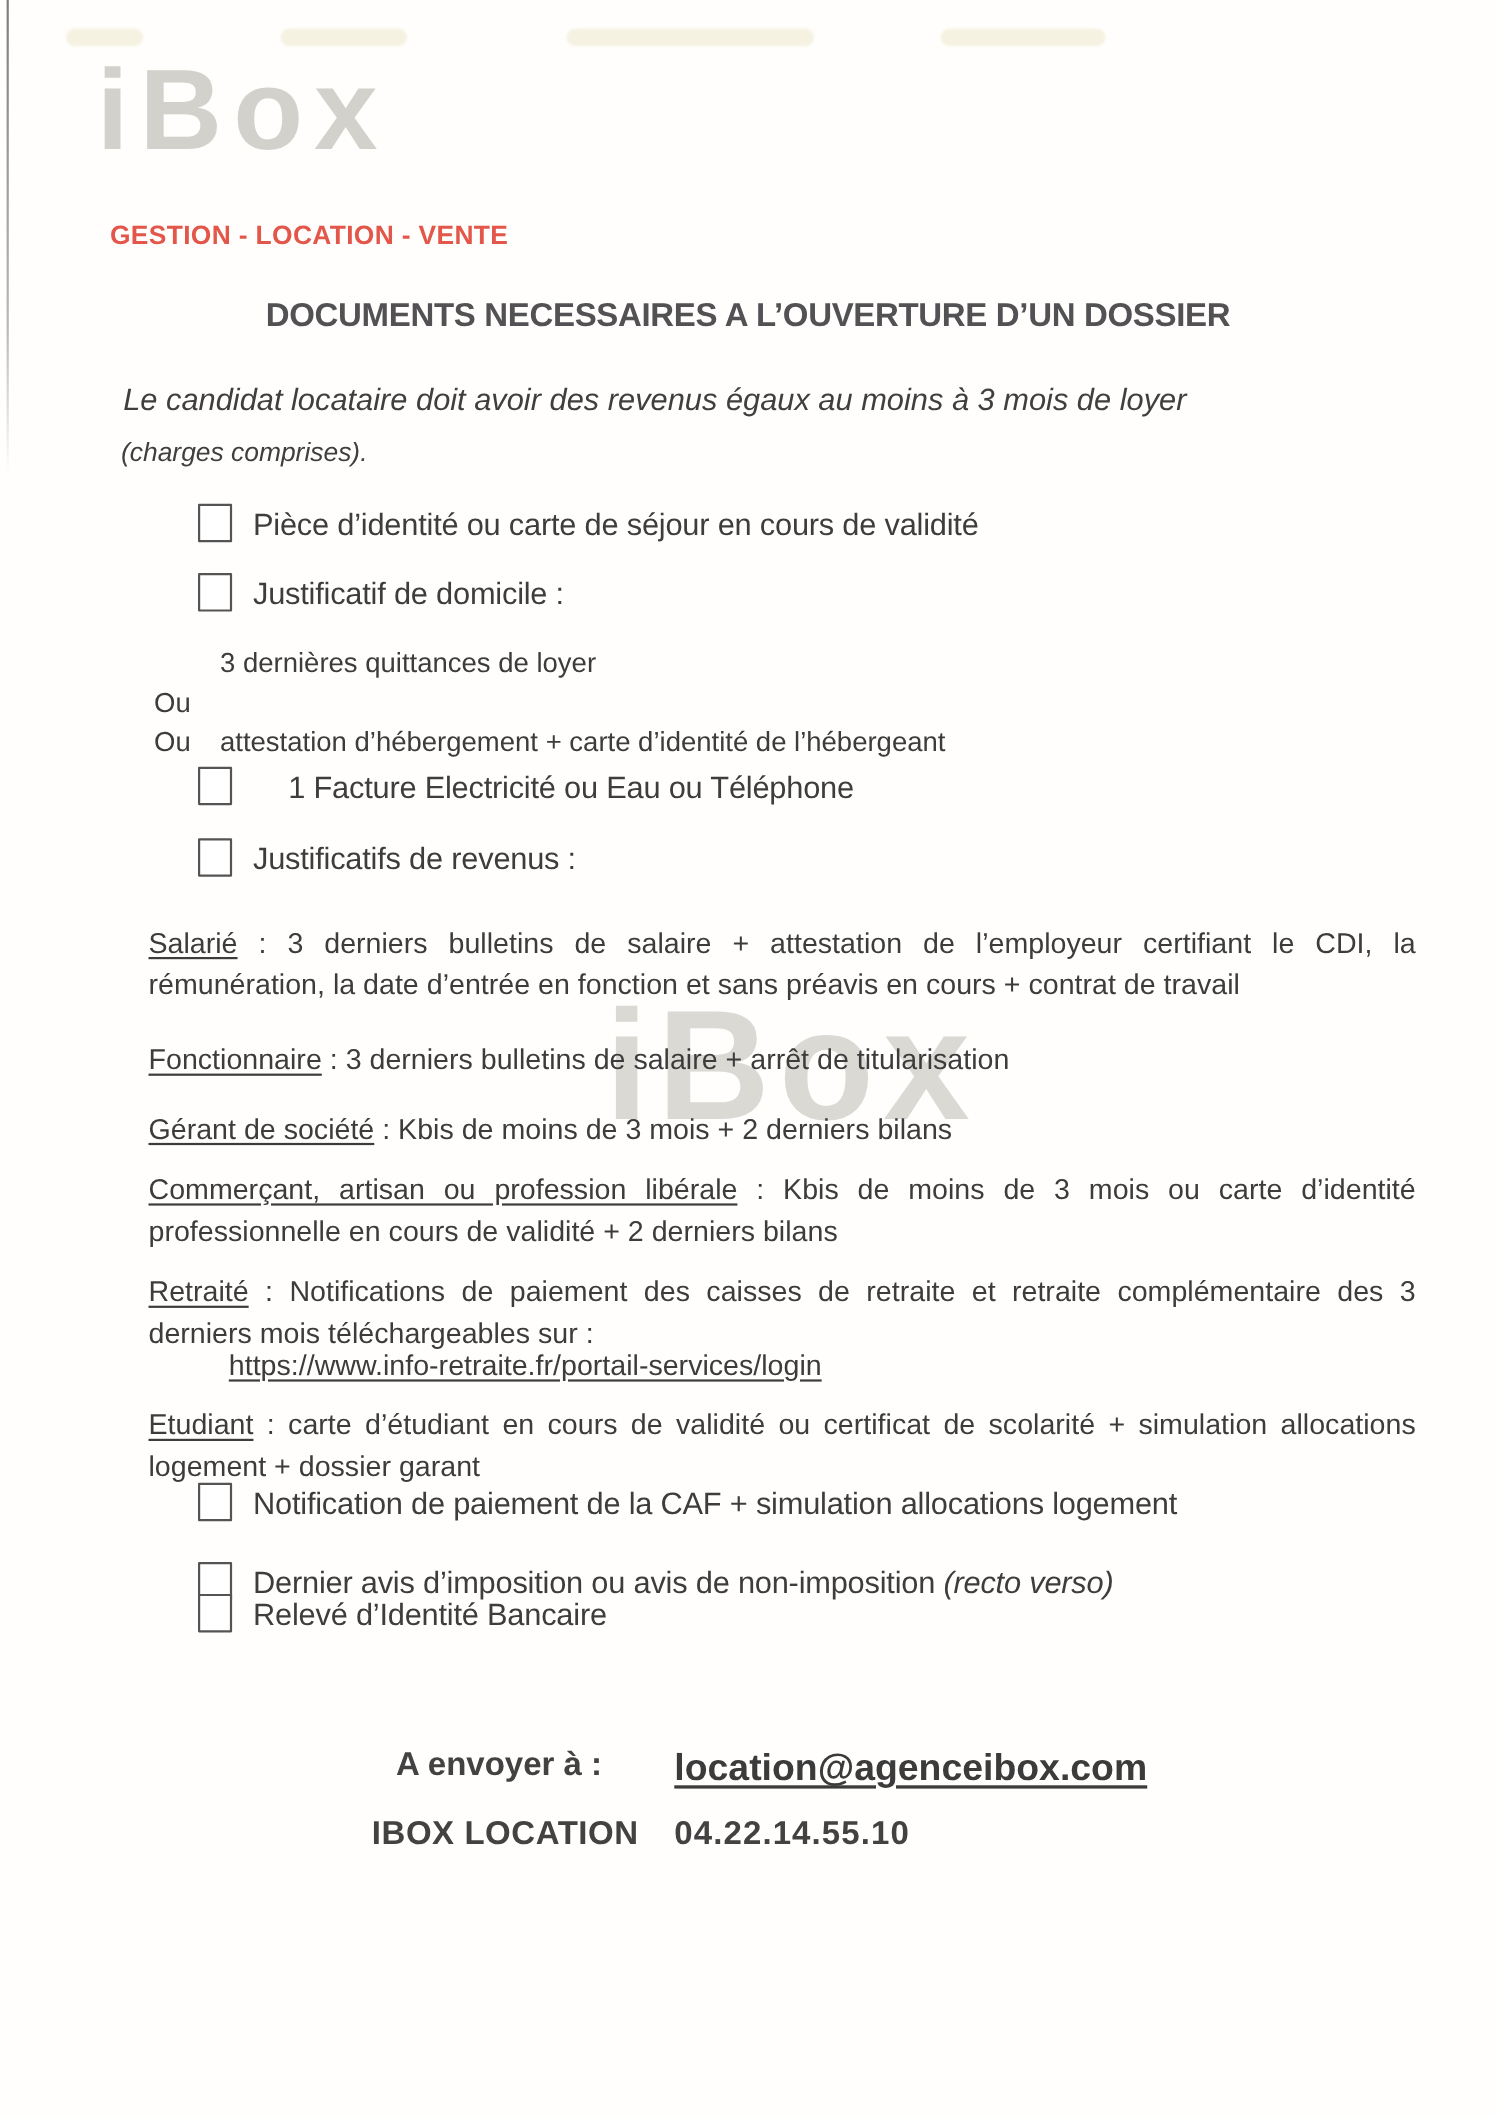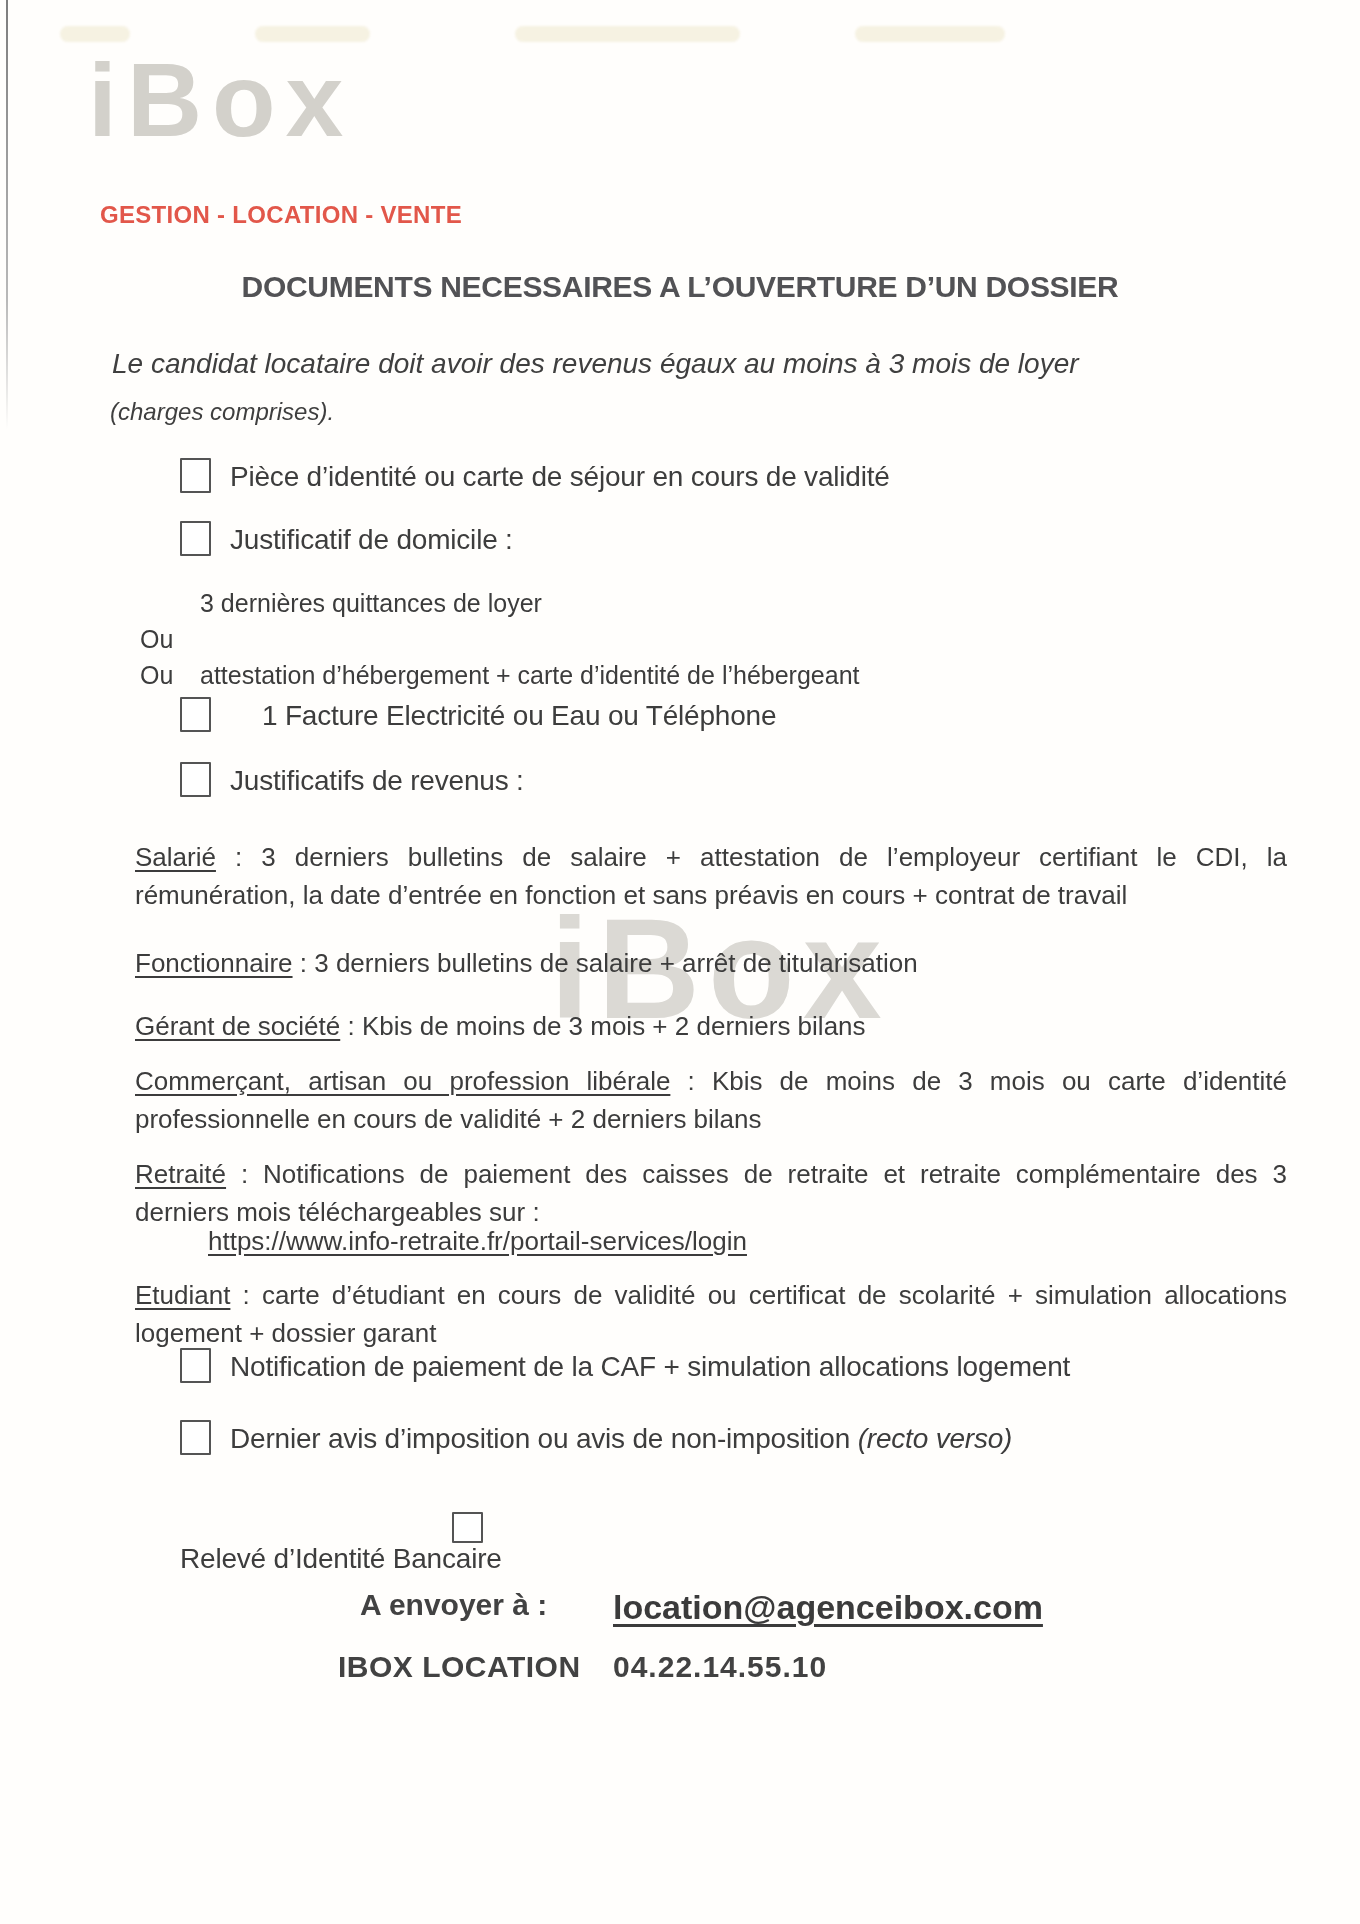--- a/index.html
+++ b/index.html
@@ -146,21 +146,21 @@
   <p class="cat" style="top:1276px;"><span class="term">Etudiant</span><span> : carte d’étudiant en cours de validité ou certificat de scolarité + simulation allocations logement + dossier garant</span></p>
 
   <div class="check-row" style="top:1348px;">
     <span class="checkbox"></span>
     <span class="check-label">Notification de paiement de la CAF + simulation allocations logement</span>
   </div>
   <div class="check-row" style="top:1420px;">
     <span class="checkbox"></span>
     <span class="check-label"><span>Dernier avis d’imposition ou avis de non-imposition </span><span class="small-italic">(recto verso)</span></span>
   </div>
-  <div class="check-row" style="top:1512px;flex-direction:column;">
+  <div class="check-row" style="top:1449px;">
     <span class="checkbox"></span>
     <span class="check-label">Relevé d’Identité Bancaire</span>
   </div>
 
   <div class="send-row" style="left:360px;top:1588px;">
     <span class="send-label">A envoyer à :</span>
   </div>
   <div class="send-row" style="left:613px;top:1588px;">
     <span class="send-email">location@agenceibox.com</span>
   </div>

